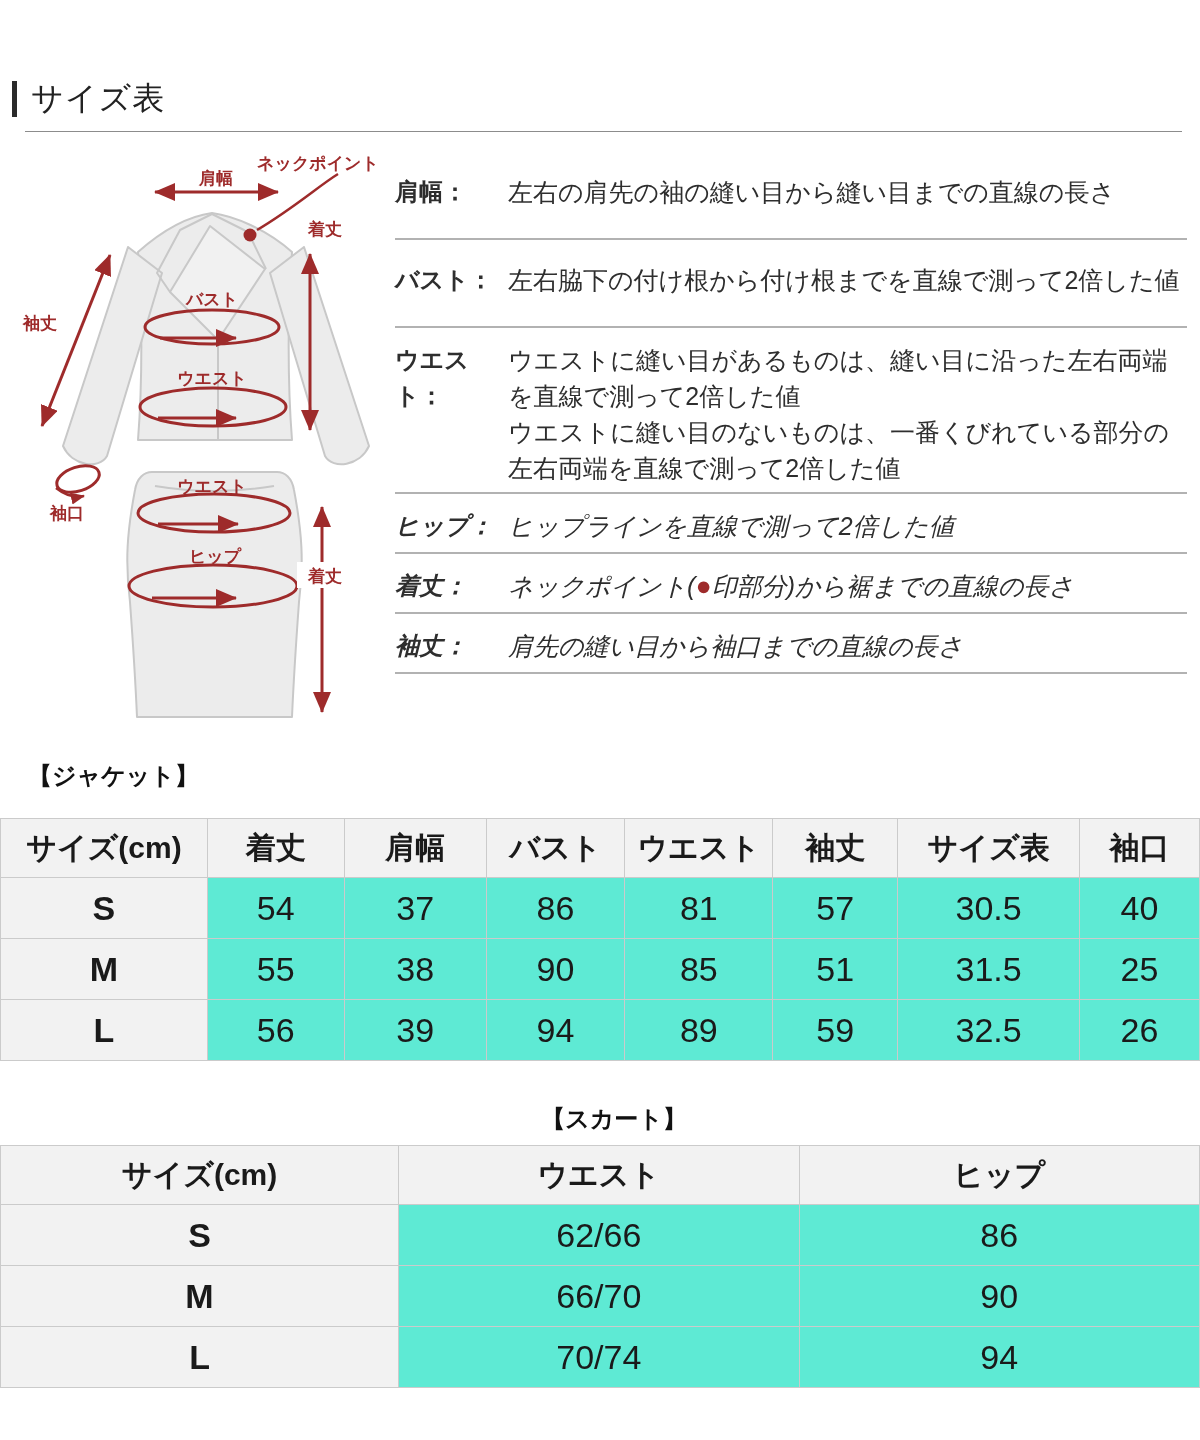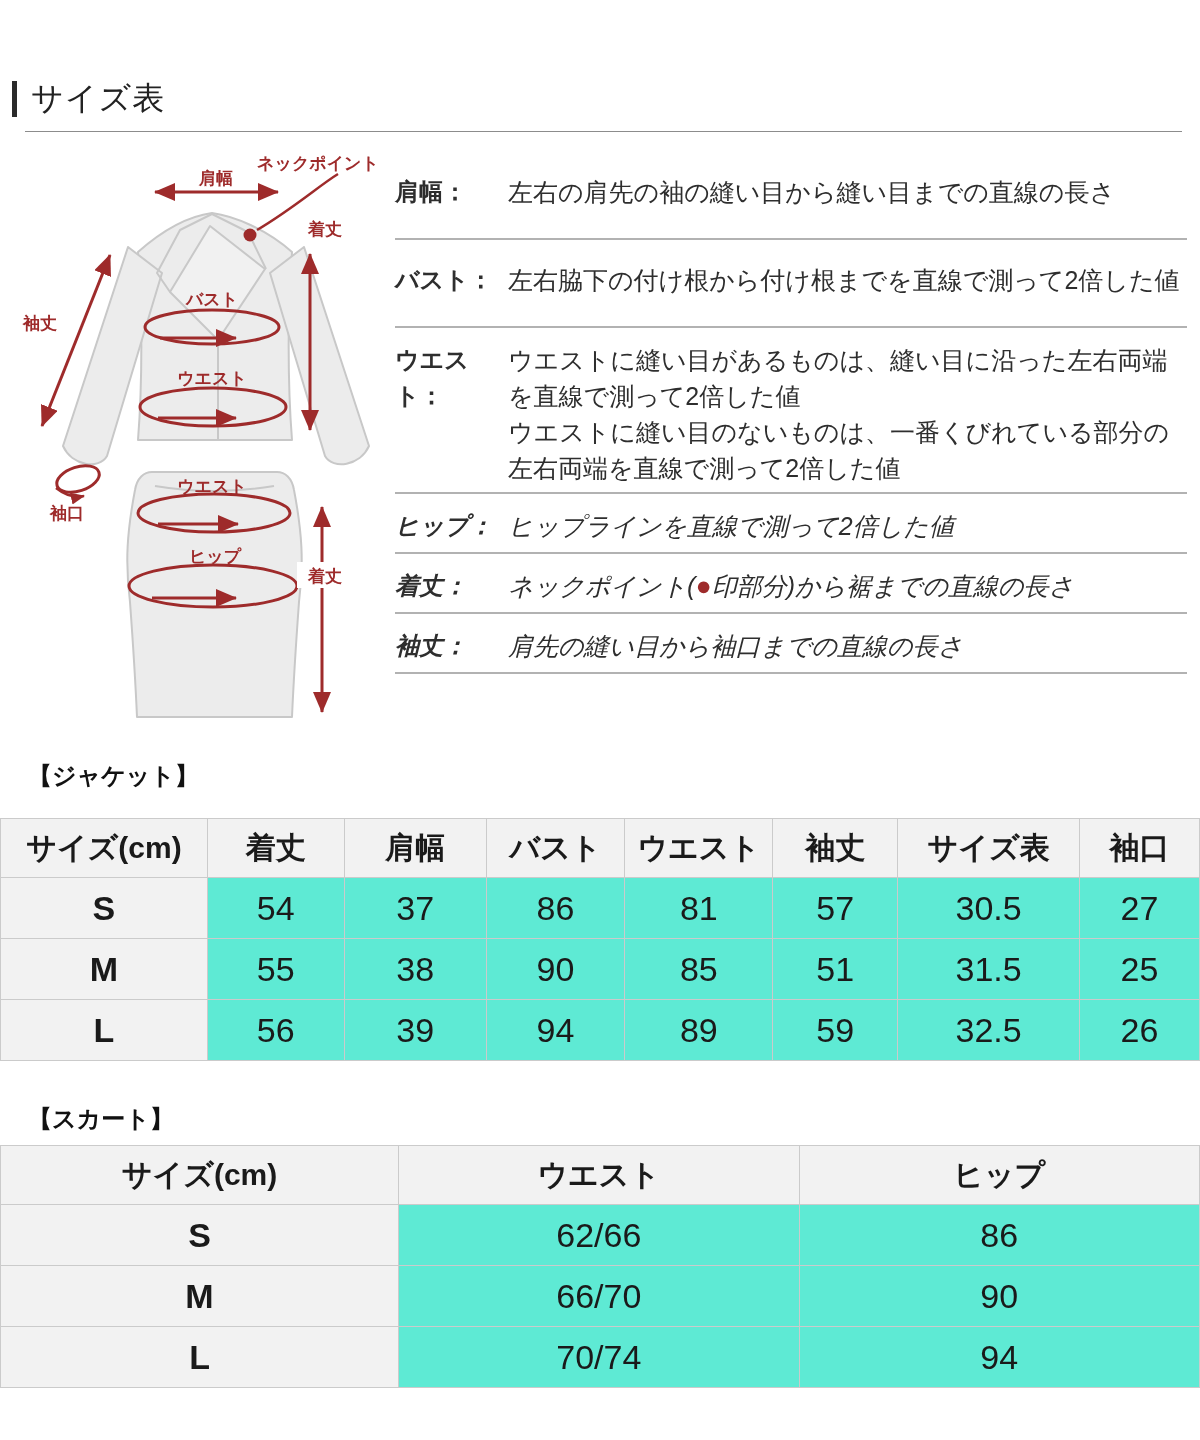--- a/index.html
+++ b/index.html
@@ -20,21 +20,21 @@
   .def-row{display:flex;border-bottom:2px solid #b2b2b2;}
   .def-row.pad-a{padding:22px 0 28px;}
   .def-row.pad-b{padding:14px 0 6px;}
   .def-row.pad-c{padding:14px 0 8px;font-style:italic;}
   .def-term{width:113px;flex-shrink:0;font-weight:bold;font-size:24px;line-height:36px;color:#2e2e2e;}
   .def-desc{width:677px;font-size:25px;line-height:36px;color:#2e2e2e;}
   .inline-dot{color:#9E2B2B;font-size:27px;line-height:36px;}
   
   .sec-title{margin:0 0 0 28px;font-size:24px;font-weight:bold;height:32px;line-height:32px;color:#111;}
   .sec-title.jacket{margin-top:0;font-family:Liberation Serif, serif;}
-  .sec-title.skirt{margin-top:42px;}
+  .sec-title.skirt{margin-top:42px;text-align:center;}
   table.size-table{width:1200px;border-collapse:collapse;table-layout:fixed;}
   table.size-table.jacket{margin-top:26px;}
   table.size-table.skirt{margin-top:10px;}
   .size-table th,.size-table td{border:1px solid #cbcbcb;text-align:center;padding:0;color:#1a1a1a;}
   .size-table thead th{background:#f2f2f2;font-size:30px;font-weight:bold;height:58px;}
   .size-table td{height:60px;font-size:34px;font-weight:400;background:#5eead4;}
   .size-table td.size-cell{background:#f2f2f2;font-weight:bold;}
 </style>
 </head>
 <body>
@@ -158,21 +158,21 @@
   </thead>
   <tbody>
     <tr>
       <td class="size-cell">S</td>
       <td>54</td>
       <td>37</td>
       <td>86</td>
       <td>81</td>
       <td>57</td>
       <td>30.5</td>
-      <td>27</td>
+      <td>40</td>
     </tr>
     <tr>
       <td class="size-cell">M</td>
       <td>55</td>
       <td>38</td>
       <td>90</td>
       <td>85</td>
       <td>51</td>
       <td>31.5</td>
       <td>25</td>

